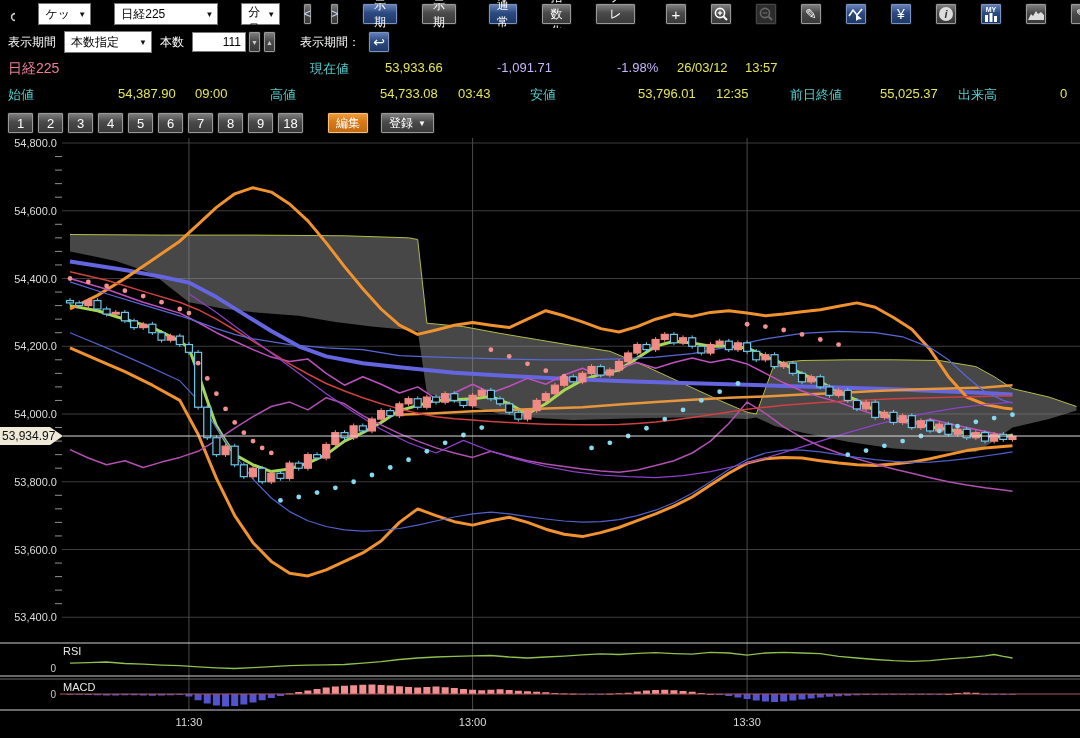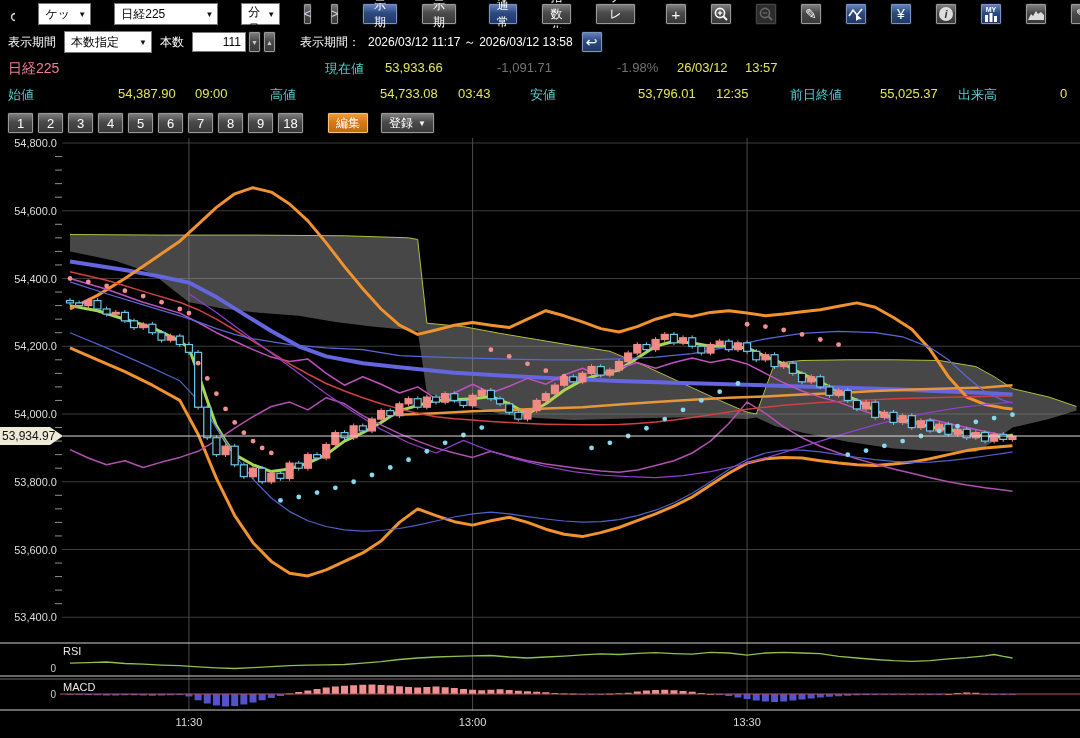--- a/index.html
+++ b/index.html
@@ -15,21 +15,21 @@
   .sel .car{font-size:8px;color:#111;margin-left:6px;}
   .btn{height:22px;display:inline-flex;align-items:center;justify-content:center;
        color:#fff;font-size:12px;padding:0 8px;border:1px solid #111;border-radius:2px;
        background:linear-gradient(#848484,#4a4a4a 45%,#383838);box-shadow:inset 0 0 0 1px #999;}
   .btn.blue{background:linear-gradient(#6b86bd,#2c4a82 45%,#1d3764);box-shadow:inset 0 0 0 1px #7b93c4;}
   .btn.orange{background:linear-gradient(#f0a03c,#d87818 45%,#c06a10);box-shadow:inset 0 0 0 1px #f8c078;}
   .ibtn{width:22px;height:22px;padding:0;flex:0 0 auto;}
   .ibtn.dis{background:#2c2c2c;box-shadow:inset 0 0 0 1px #474747;color:#666;}
   .navb{width:21px;height:22px;padding:0;color:#cfe0f4;font-size:12px;}
   .lbl{color:#fff;font-size:12px;}
-  .cy{color:#53cfcf;}.yl{color:#e6e655;}.gr{color:#737373;}.pk{color:#ef7d9b;}
+  .cy{color:#53cfcf;}.yl{color:#e6e655;}.gr{color:#c4b5fd;}.pk{color:#ef7d9b;}
   .abs{position:absolute;top:4px;font-size:13px;white-space:nowrap;}
   .numbtn{width:27px;height:22px;padding:0;font-size:13px;}
   .spin{width:13px;height:22px;padding:0;font-size:7px;color:#ccc;}
   .inp{background:#fff;color:#000;border:1px solid #777;width:44px;height:18px;
        font-size:12px;text-align:right;padding:0 4px;}
   #chart{position:relative;width:994px;height:598px;background:#000;}
   svg text{font-family:"Liberation Sans","DejaVu Sans",sans-serif;}
   .mybars{display:flex;flex-direction:column;align-items:center;line-height:1;}
   .mybars .t{font-size:7px;font-weight:bold;color:#fff;}
 </style>
@@ -121,29 +121,28 @@
   </div>
   <span class="lbl">本数</span>
   <input class="inp" value="111" style="">
   <button class="btn spin" style="margin-left:-6px">
       <span>▼</span>
     </button>
   <button class="btn spin" style="margin-left:-6px">
       <span>▲</span>
     </button>
   <span class="lbl" style="margin-left:16px">表示期間：</span>
-  <span class="lbl">2026/03/12 11:17 ～ 2026/03/12 13:58</span>
   <button class="btn blue ibtn" style="font-size:14px">
       <span>↩</span>
     </button>
 </div>
 
 <div id="row3" class="row">
   <span class="abs pk" style="left:8px;font-size:14px">日経225</span>
-  <span class="abs cy" style="left:325px">現在値</span>
+  <span class="abs cy" style="left:310px">現在値</span>
   <span class="abs yl" style="left:385px">53,933.66</span>
   <span class="abs gr" style="left:497px">-1,091.71</span>
   <span class="abs gr" style="left:617px">-1.98%</span>
   <span class="abs yl" style="left:677px">26/03/12</span>
   <span class="abs yl" style="left:745px">13:57</span>
 </div>
 <div id="row4" class="row">
   <span class="abs cy" style="left:8px">始値</span>
   <span class="abs yl" style="left:118px">54,387.90</span>
   <span class="abs yl" style="left:195px">09:00</span>

